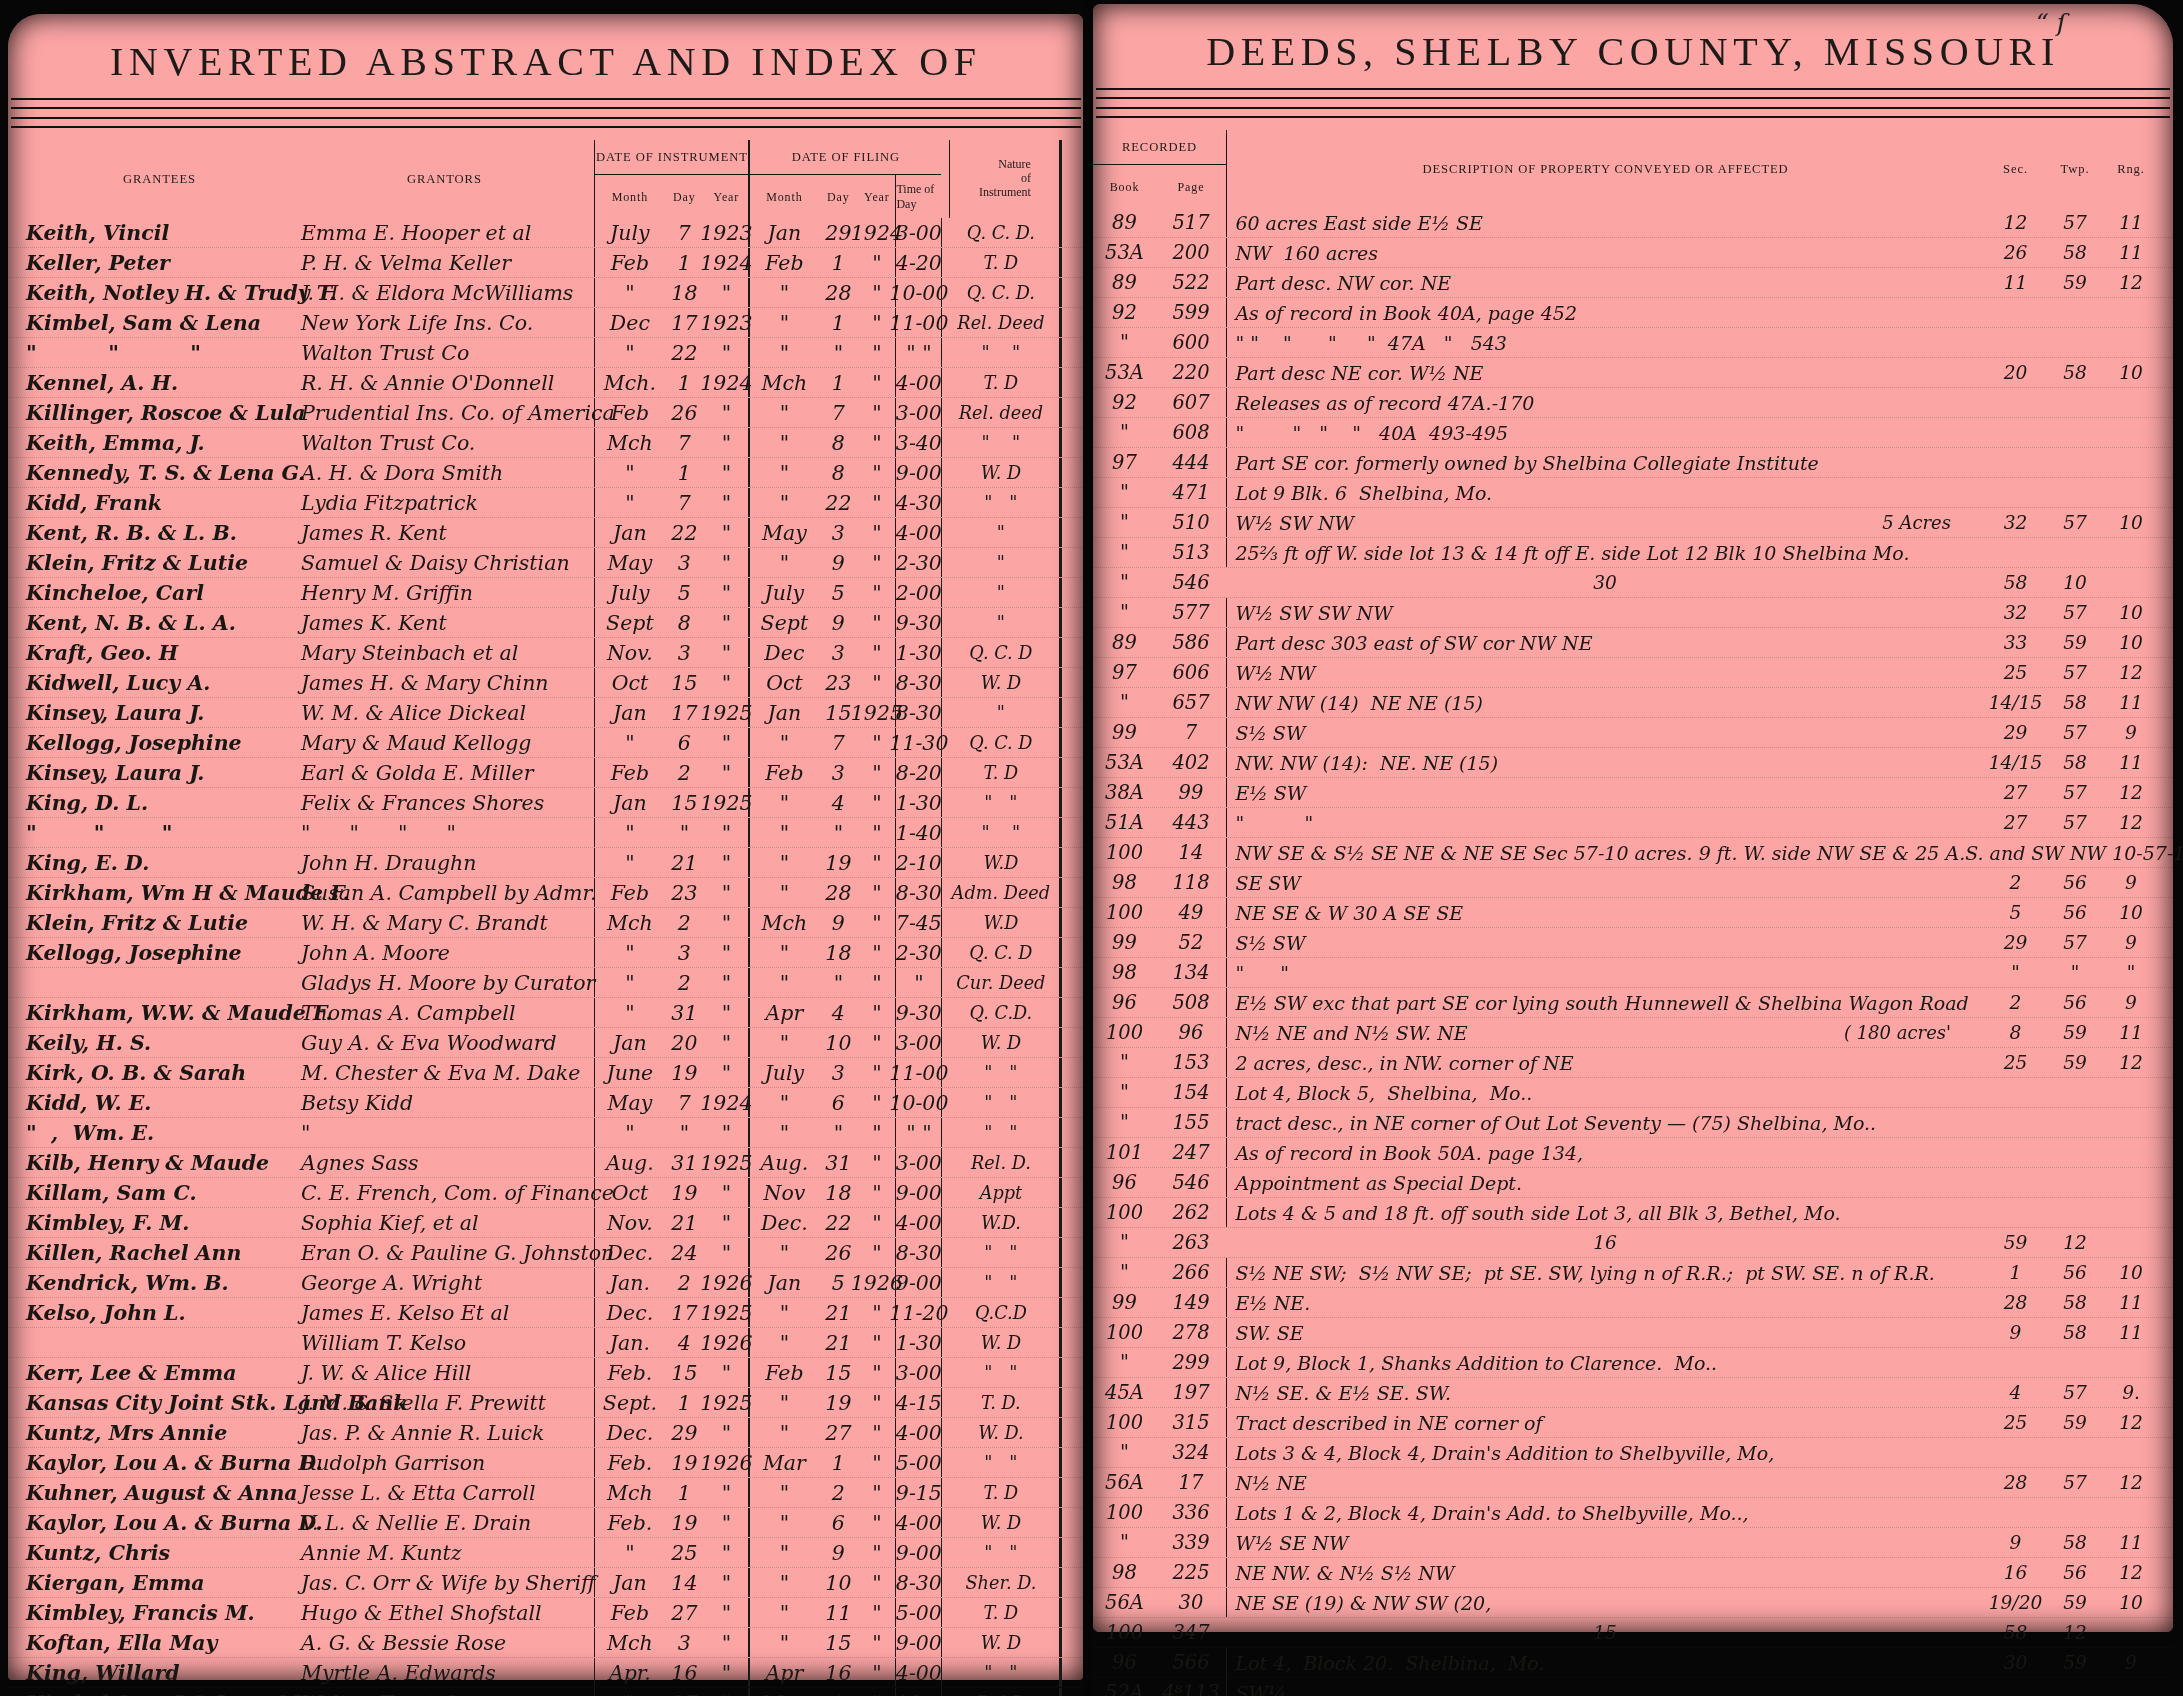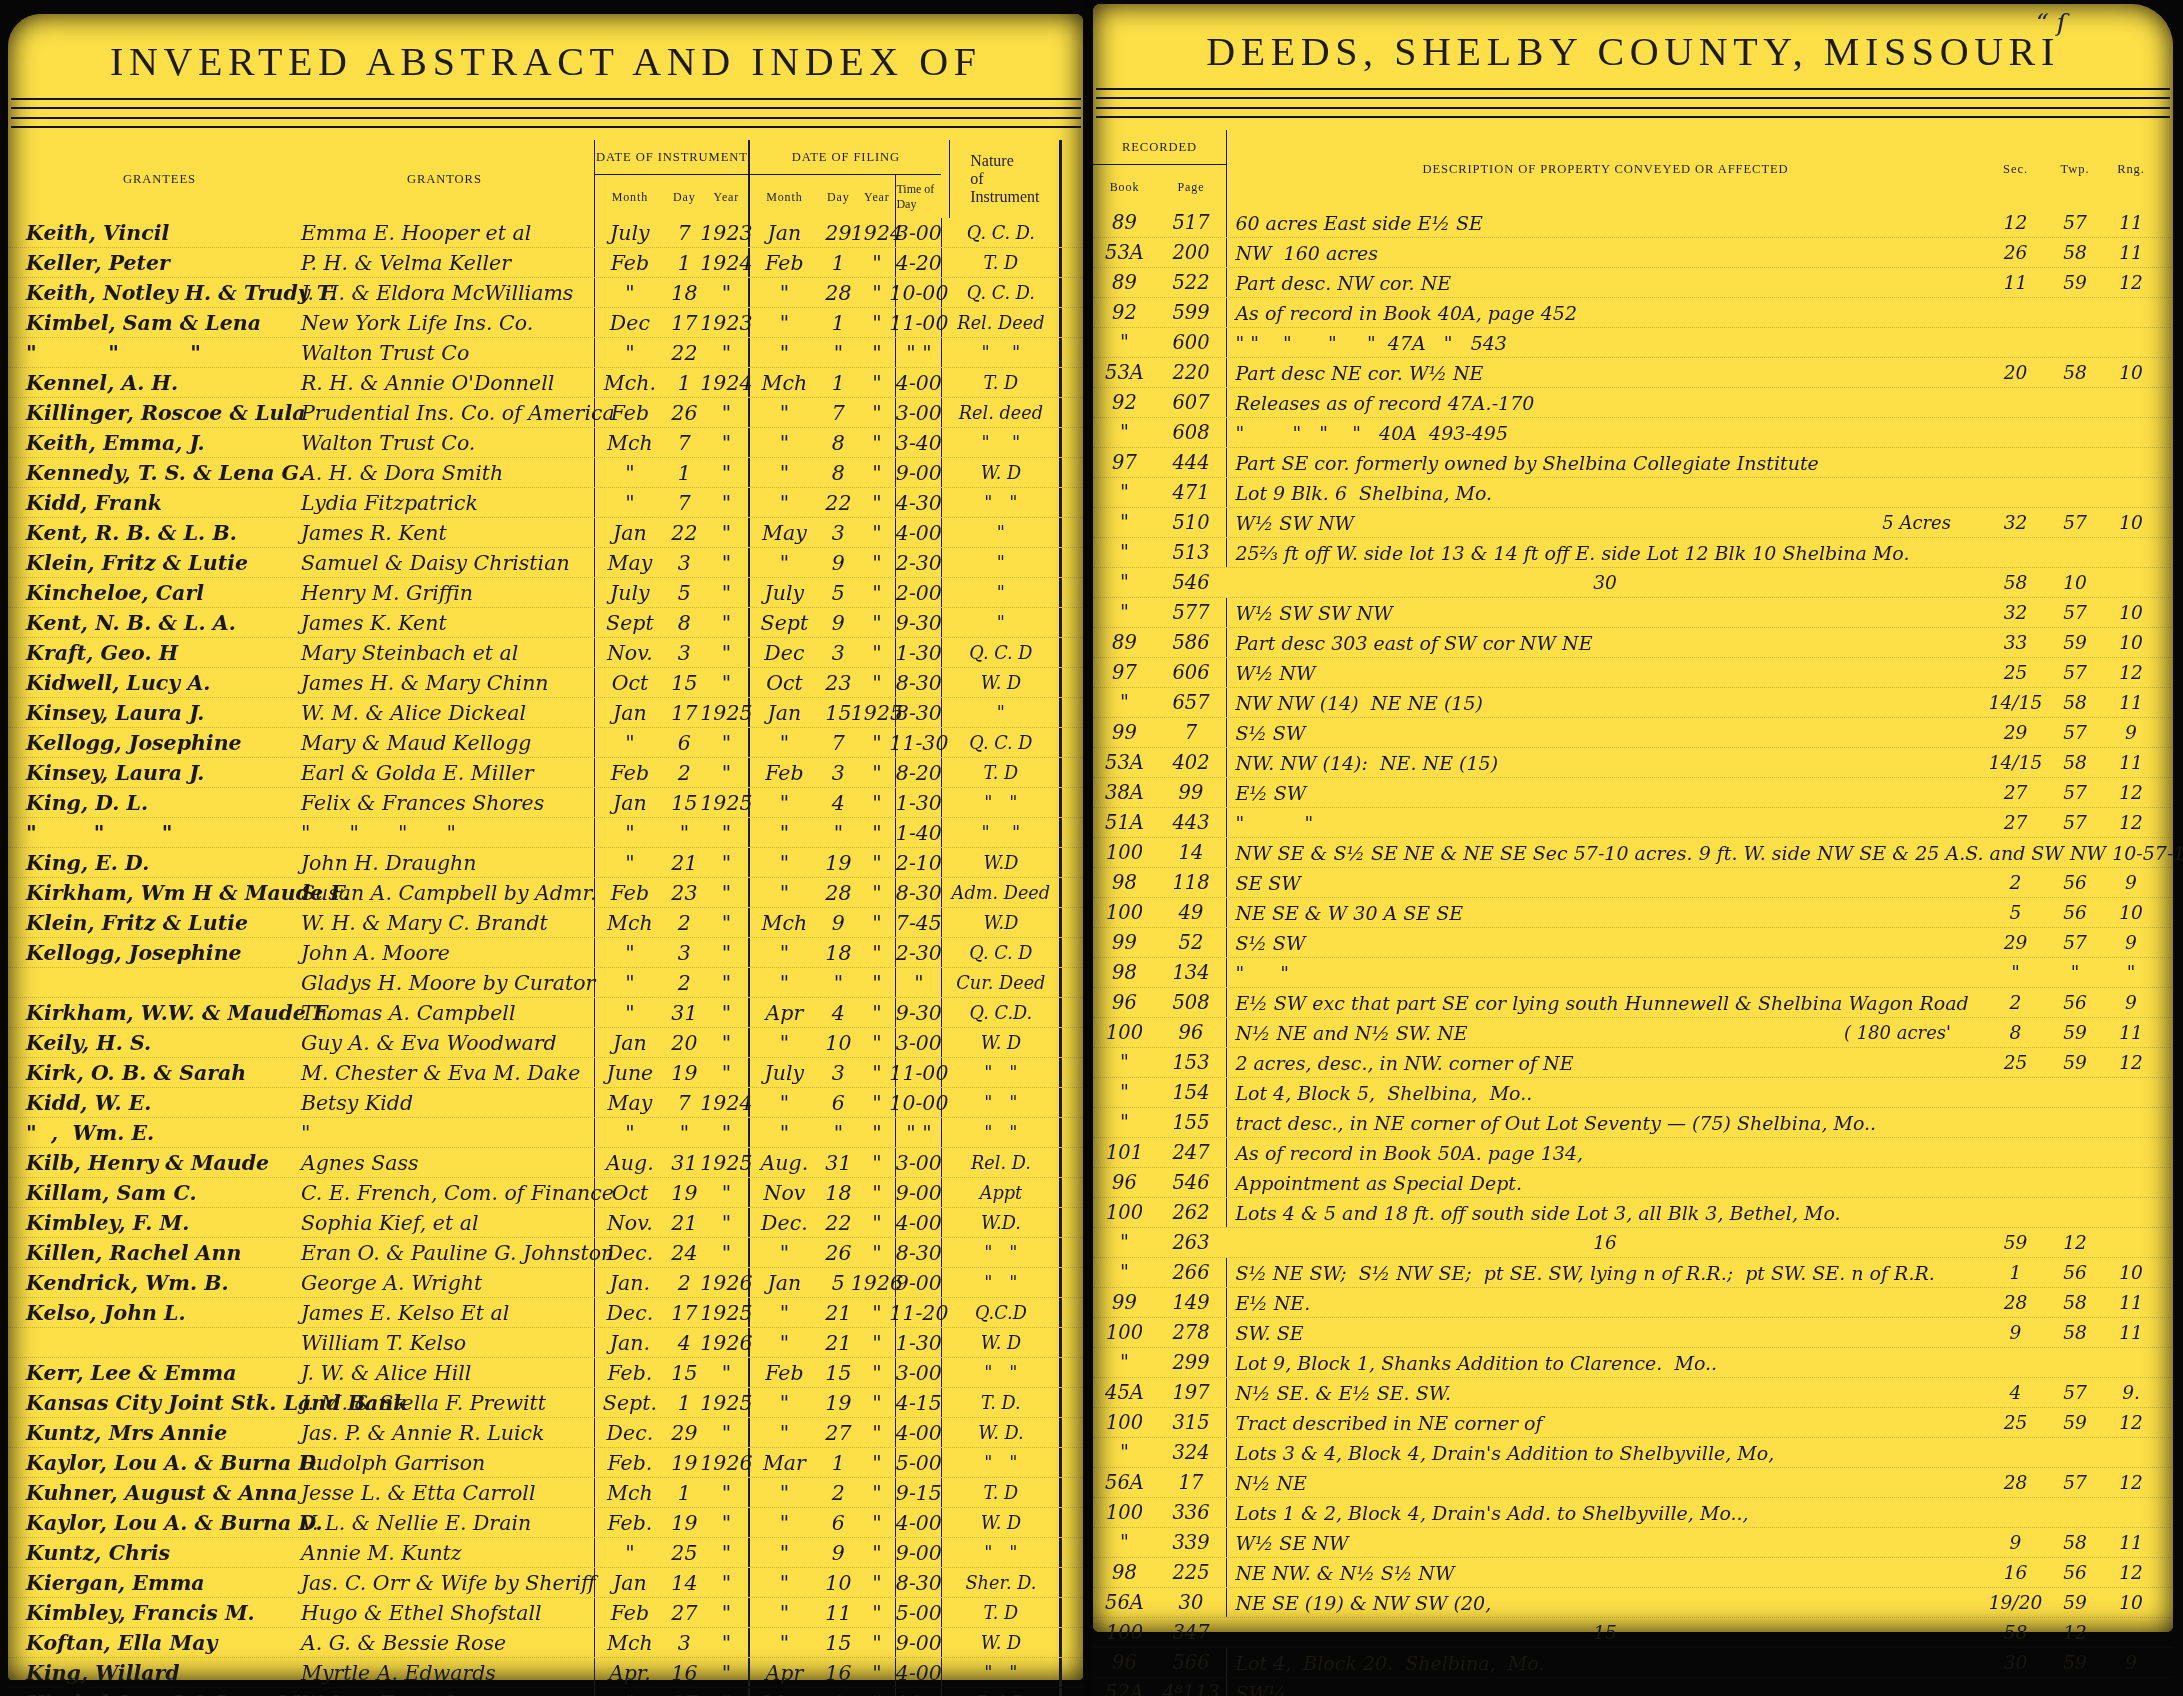--- a/index.html
+++ b/index.html
@@ -1,34 +1,34 @@
 <!DOCTYPE html>
 <html style="font-size:7.4px"><head>
 <meta charset="utf-8">
 <style>
   html,body{margin:0;padding:0;background:#060606;}
   body{width:2183px;height:1696px;position:relative;font-family:"Liberation Serif",serif;color:#1d1b18;}
   .scan{position:absolute;inset:0;}
-  .page{position:absolute;background:#fde047;box-shadow:0 0 28px rgba(0,0,0,.9) inset;}
+  .page{position:absolute;background:#fca5a5;box-shadow:0 0 28px rgba(0,0,0,.9) inset;}
   .page.left{left:8.4px;top:14px;width:1075px;height:1666px;border-radius:33px 7.4px 4.6px 4.6px;}
   .page.right{left:1093px;top:4px;width:1080px;height:1628px;border-radius:7.4px 42px 6.5px 6.5px;}
   .spine{position:absolute;left:1083px;top:0;width:10.2px;height:1696px;background:#050505;}
   .page-title{text-align:center;font-size:40px;letter-spacing:5.6px;padding-top:24px;height:60px;white-space:nowrap;}
   .rule2{border-top:2.8px solid #121212;border-bottom:2.3px solid #121212;height:7.4px;margin:0 2.8px;}
   .rule2 + .rule2{margin-top:7.4px;}
 
   
   .lgrid{display:grid;grid-template-columns:286px 300px 70px 40px 44px 70px 40px 37px 46px 121px;}
   .rgrid{display:grid;grid-template-columns:63px 70px 758px 63px 56px 56px;}
   .colheads{height:78px;margin-top:12px;font-size:12.6px;letter-spacing:0.9px;}
   .colheads .grp{display:flex;align-items:center;justify-content:center;border-bottom:1.9px solid #161616;height:34px;}
   .colheads .sub{display:flex;align-items:center;justify-content:center;height:44px;font-size:12px;}
   .colheads .side{display:flex;align-items:center;justify-content:center;height:78px;}
   .small{font-size:8.8px;letter-spacing:0;}
-  .pre{white-space:pre-line;text-align:left;font-size:16px;letter-spacing:0;line-height:1.15;margin-left:8px;}
+  .pre{white-space:pre-line;text-align:right;font-size:12px;letter-spacing:0;line-height:1.15;margin-left:8px;}
 
   
   .vl{border-left:1.9px solid #1a1a1a;}
   .vl2{border-left:2.3px solid #1a1a1a;}
   .vr{border-right:3.3px solid #1a1a1a;}
 
   
   .rows .row{height:29px;border-bottom:0.9px dotted rgba(40,35,25,.22);}
   .cell{display:flex;align-items:center;overflow:visible;white-space:pre;}
   .hw{font-family:"DejaVu Serif",serif;font-style:italic;font-size:20.5px;color:#191713;}

